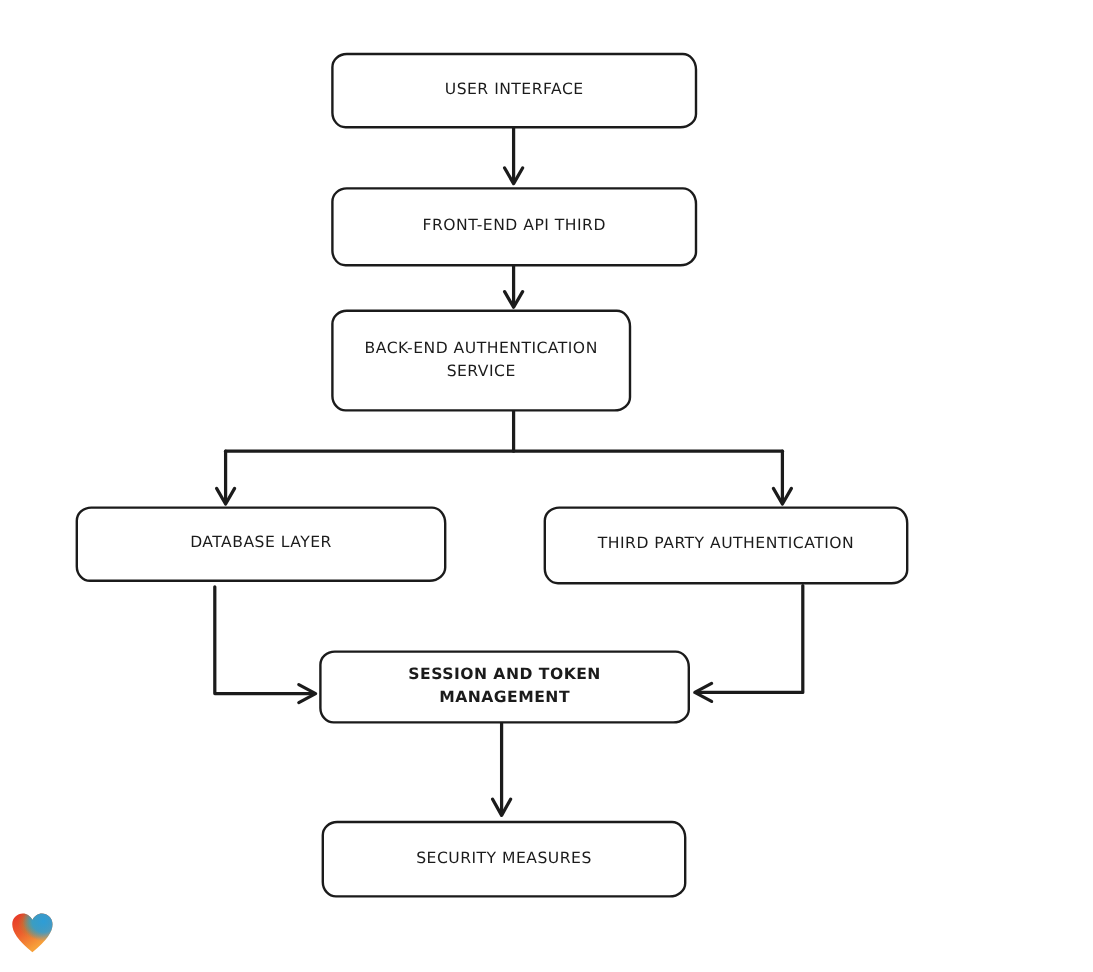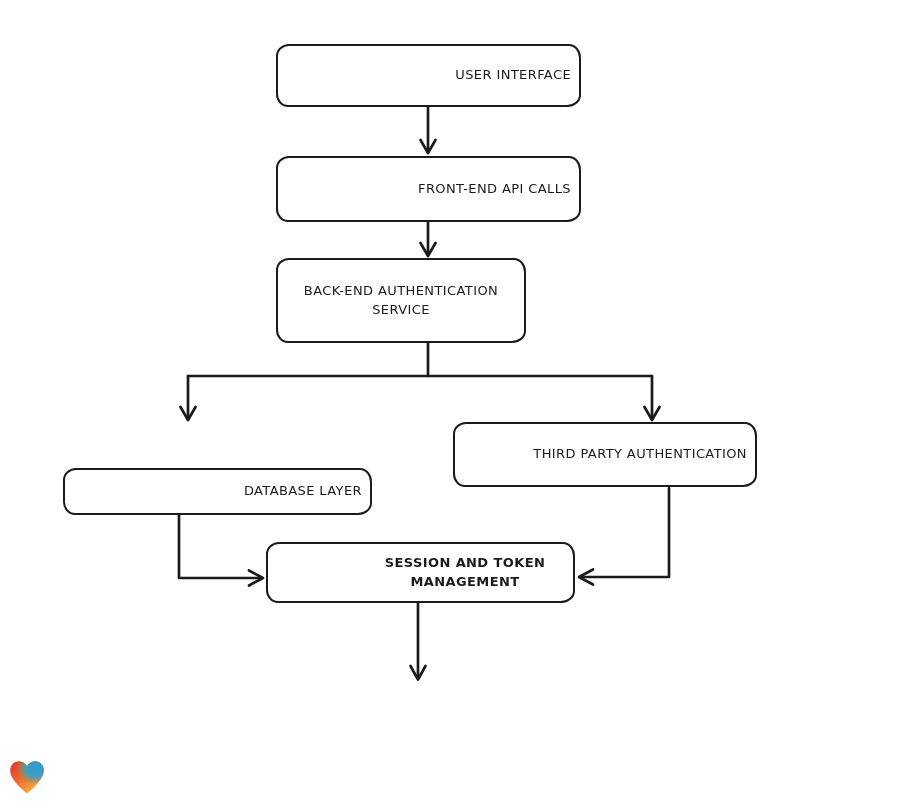--- a/index.html
+++ b/index.html
@@ -32,36 +32,36 @@
     stroke-linejoin: round;
   }
   .node {
     position: absolute;
     box-sizing: border-box;
     background: #ffffff;
     border: 2.7px solid #1b1b1b;
     border-radius: 13px 12px 14px 12px / 12px 14px 12px 13px;
     display: flex;
     align-items: center;
-    justify-content: flex-end;
+    justify-content: center;
     text-align: center;
     color: #1b1b1b;
     font-size: 13px;
     letter-spacing: 0.4px;
     line-height: 1.45;
   }
   .node .node-label {
     display: inline-block;
     padding: 0 8px;
   }
   
   .n-ui        { left: 276px; top:  44px; width: 305px; height: 63px; }
   .n-frontend  { left: 276px; top: 156px; width: 305px; height: 66px; }
   .n-backend   { left: 276px; top: 258px; width: 250px; height: 85px; }
-  .n-database  { left:  63px; top: 422px; width: 309px; height: 47px; margin-top: 46px; }
+  .n-database  { left:  63px; top: 422px; width: 309px; height: 63px; }
   .n-thirdparty{ left: 453px; top: 422px; width: 304px; height: 65px; }
   .n-session   { left: 266px; top: 542px; width: 309px; height: 61px; }
   .n-security  { left: 268px; top: 684px; width: 304px; height: 64px; }
   
   .n-backend .node-label { max-width: 240px; }
   .n-session .node-label { max-width: 200px; font-weight: bold; }
   .logo-heart {
     position: absolute;
     left: 8px;
     top: 759px;
@@ -111,39 +111,42 @@
       <path d="M418 603 L418 678"></path>
       <path d="M410.5 666 L418 679.5 L425.5 666"></path>
     </g>
   </svg>
 
   <div class="node n-ui">
     <span class="node-label">USER INTERFACE</span>
   </div>
 
   <div class="node n-frontend">
-    <span class="node-label">FRONT-END API CALLS</span>
+    <span class="node-label">FRONT-END API THIRD</span>
   </div>
 
   <div class="node n-backend">
     <span class="node-label">BACK-END AUTHENTICATION SERVICE</span>
   </div>
 
   <div class="node n-database">
     <span class="node-label">DATABASE LAYER</span>
   </div>
 
   <div class="node n-thirdparty">
     <span class="node-label">THIRD PARTY AUTHENTICATION</span>
   </div>
 
   <div class="node n-session">
     <span class="node-label">SESSION AND TOKEN MANAGEMENT</span>
   </div>
 
+  <div class="node n-security">
+    <span class="node-label">SECURITY MEASURES</span>
+  </div>
 
   <div class="logo-heart">
     <svg width="38" height="38" viewBox="0 0 38 38" xmlns="http://www.w3.org/2000/svg">
       <defs>
         <linearGradient id="heart-base" x1="0" y1="0" x2="0.7" y2="1">
           <stop offset="0" stop-color="#e63327"></stop>
           <stop offset="0.45" stop-color="#ed5f2d"></stop>
           <stop offset="0.85" stop-color="#f7a03a"></stop>
         </linearGradient>
         <radialGradient id="heart-green" cx="0.56" cy="0.24" r="0.42">

